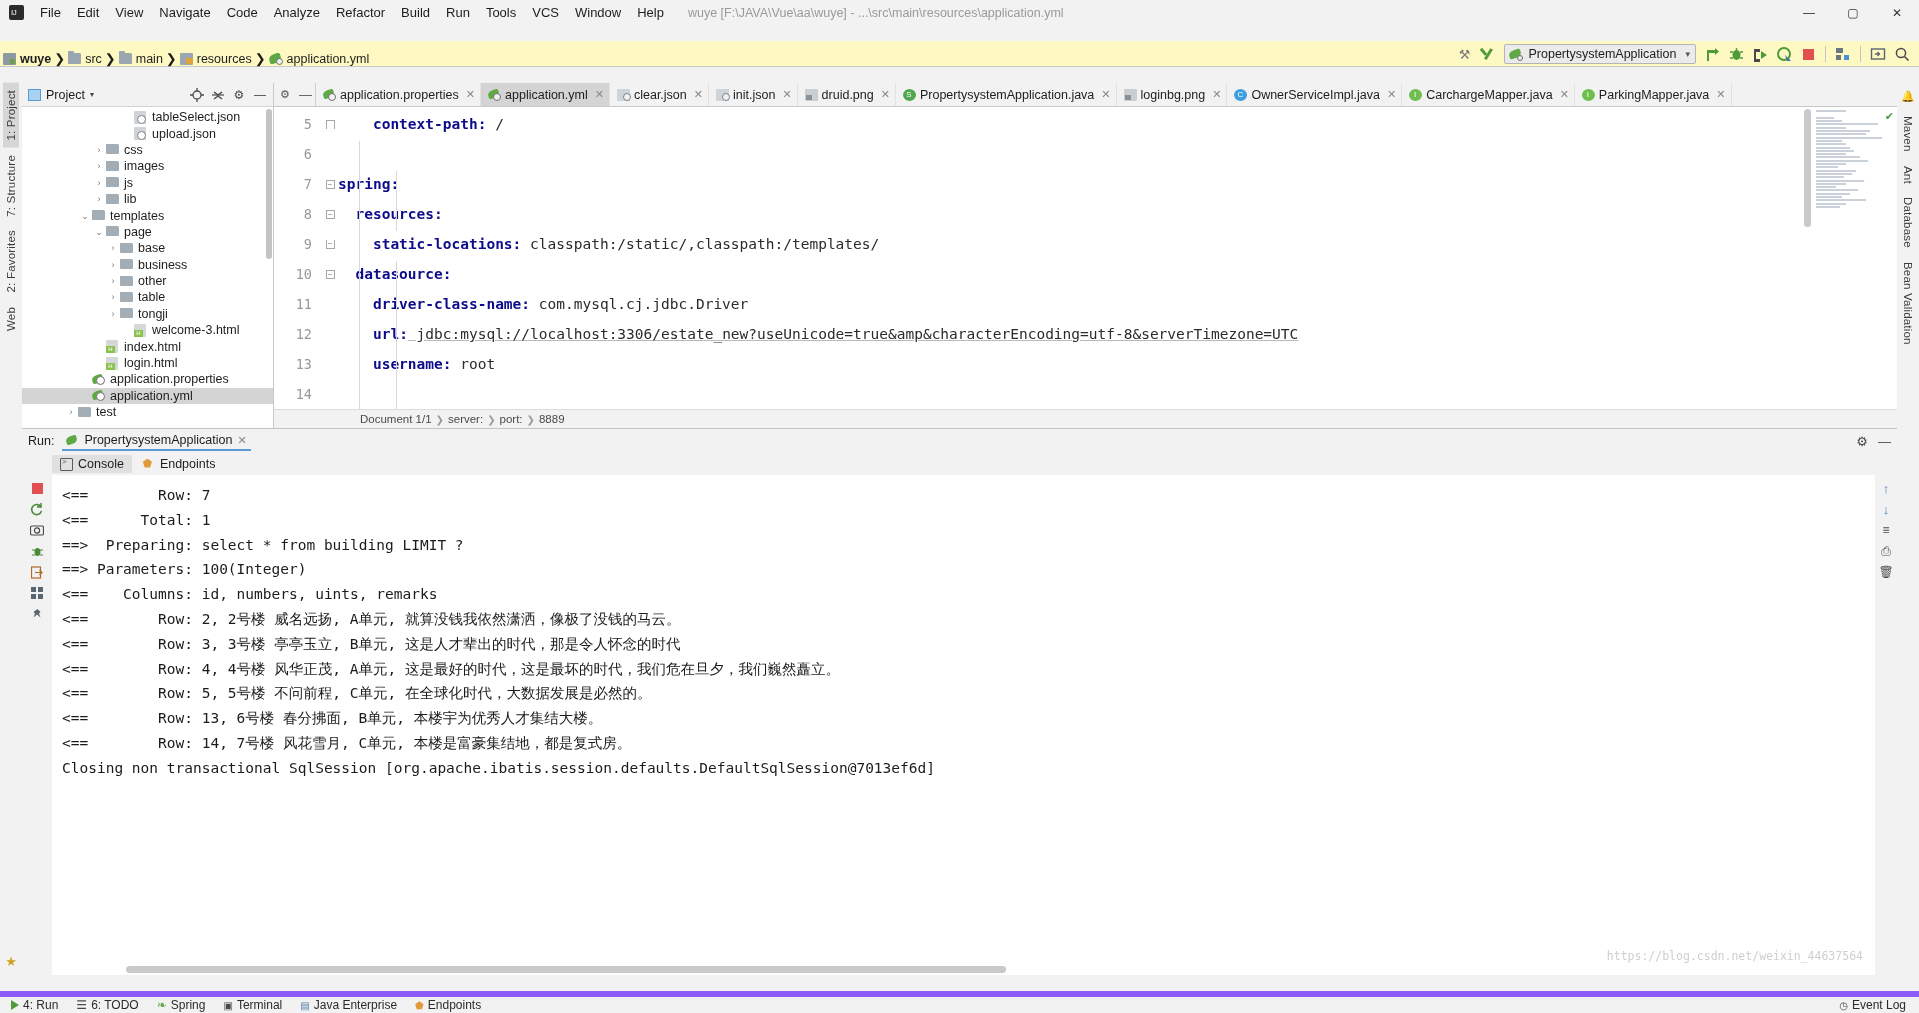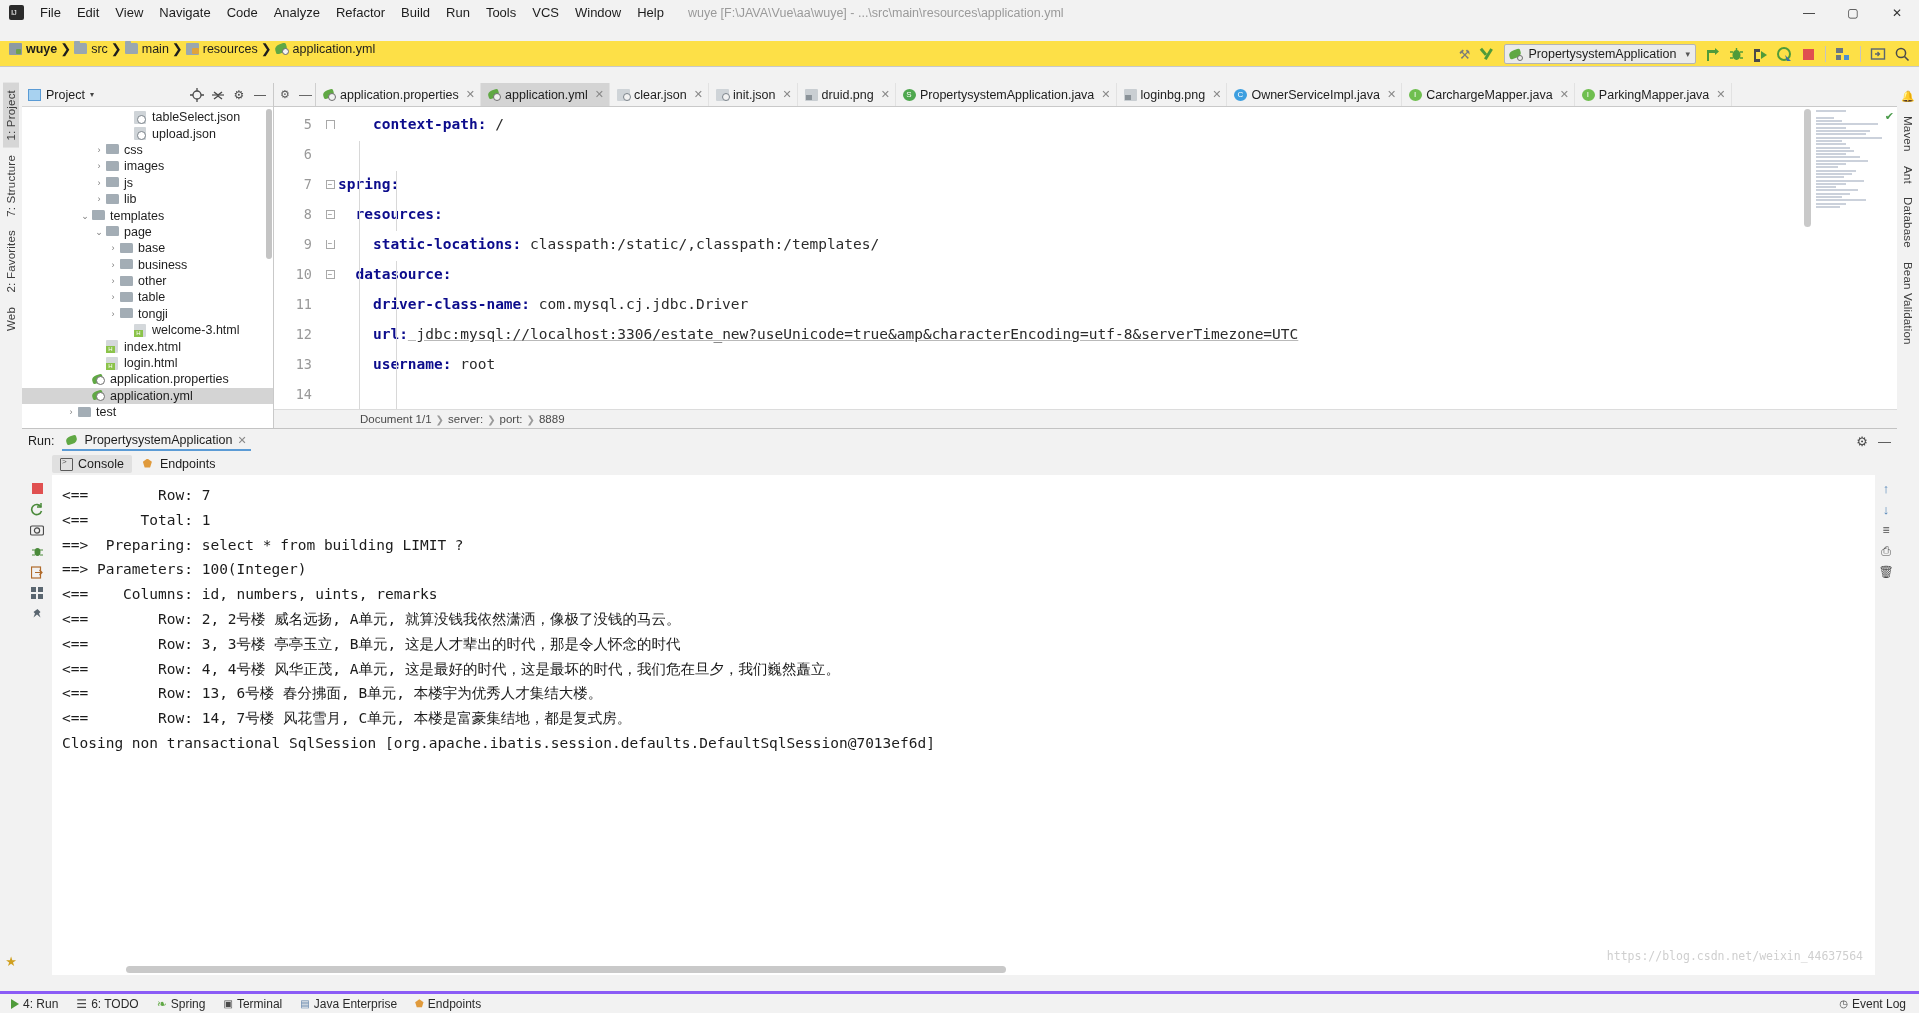--- a/index.html
+++ b/index.html
@@ -14,21 +14,21 @@
   .menubar { height:25px; display:flex; align-items:center; background:#f2f2f2; position:relative; flex:0 0 25px; }
   .ij-logo { width:22px; height:18px; margin:0 4px 0 6px; position:relative; }
   .ij-logo .sq { position:absolute; left:3px; top:1px; width:15px; height:15px; background:#2b2b2b; border-radius:2px; }
   .ij-logo .sq:after { content:"IJ"; position:absolute; color:#fff; font-size:8px; left:2px; top:3px; letter-spacing:-0.5px; }
   .menu-item { padding:2px 8px; font-size:13px; color:#1d1d1d; cursor:default; white-space:nowrap; }
   .win-title { margin-left:16px; color:#9a9a9a; font-size:12.5px; white-space:nowrap; overflow:hidden; }
   .win-ctrl { position:absolute; right:0; top:0; height:25px; display:flex; }
   .win-btn { width:44px; height:25px; display:flex; align-items:center; justify-content:center; color:#333; font-size:12px; }
 
   
-  .navbar { height:26px; display:flex; align-items:flex-start; background:#fde047; border-bottom:1px solid #c8c8c8; position:relative; flex:0 0 26px; padding-left:6px; }
+  .navbar { height:26px; display:flex; align-items:flex-end; background:#fef9c3; border-bottom:1px solid #c8c8c8; position:relative; flex:0 0 26px; padding-left:0; }
   .crumb { display:flex; align-items:center; gap:4px; padding:0 3px; font-size:12.5px; }
   .crumb.bold { font-weight:bold; }
   .folder-ico { width:13px; height:11px; background:#9aa7b0; border-radius:1.5px 1.5px 1px 1px; position:relative; display:inline-block; }
   .folder-ico:before { content:""; position:absolute; left:0; top:-2.5px; width:6px; height:3px; background:#9aa7b0; border-radius:1px 1px 0 0; }
   .mod-ico { width:13px; height:12px; background:#8d9aa3; border-radius:1px; position:relative; display:inline-block; }
   .mod-ico:after { content:""; position:absolute; right:1px; bottom:1px; width:5px; height:5px; background:#6ea04a; border-radius:1px; }
   .res-ico { width:13px; height:12px; background:#9aa7b0; border-radius:1px; position:relative; display:inline-block; }
   .res-ico:after { content:""; position:absolute; right:0px; bottom:1px; width:7px; height:6px; background:#e0a33c; border-radius:1px; }
   .yml-ico { width:14px; height:13px; position:relative; display:inline-block; }
   .yml-ico .leaf { position:absolute; left:0; top:2px; width:12px; height:9px; background:#60a844; border-radius:50% 20% 50% 20%; transform:rotate(-18deg); }
@@ -154,21 +154,21 @@
   .rr-ico { width:18px; height:18px; display:flex; align-items:center; justify-content:center; position:relative; }
   .console { flex:1 1 auto; background:#fff; overflow:hidden; position:relative;
              font-family:"DejaVu Sans Mono", monospace; font-size:14.5px; color:#1b1b1b;
              padding:8px 0 0 10px; min-width:0; }
   .cline { height:24.8px; line-height:24.8px; white-space:pre; }
   .chs-scroll { position:absolute; left:74px; bottom:2px; width:880px; height:7px; background:#c9c9c9; border-radius:4px; }
   .watermark { position:absolute; right:12px; bottom:12px; color:#cfcfcf; font-size:11.5px; }
 
   
   .statusbar { height:22px; flex:0 0 22px; display:flex; align-items:center; background:#f2f2f2;
-               border-top:3px solid #8b5cf6; font-size:12px; color:#2b2b2b; padding-left:4px; gap:4px; position:relative; }
+               border-top:6px solid #8b5cf6; font-size:12px; color:#2b2b2b; padding-left:4px; gap:4px; position:relative; }
   .sb-item { display:flex; align-items:center; gap:4px; padding:0 7px; white-space:nowrap; }
   .sb-right { position:absolute; right:6px; display:flex; align-items:center; gap:10px; }
   .sb-run-ico { width:0; height:0; border-left:8px solid #4f9b3a; border-top:5px solid transparent; border-bottom:5px solid transparent; }
 </style>
 </head>
 <body>
 
 <div class="app">
 
   <div class="menubar">
@@ -744,20 +744,21 @@
           <div class="console">
             <div id="console-lines">
                 <div class="cline">&lt;==        Row: 7</div>
                 <div class="cline">&lt;==      Total: 1</div>
                 <div class="cline">==&gt;  Preparing: select * from building LIMIT ?</div>
                 <div class="cline">==&gt; Parameters: 100(Integer)</div>
                 <div class="cline">&lt;==    Columns: id, numbers, uints, remarks</div>
                 <div class="cline">&lt;==        Row: 2, 2号楼 威名远扬, A单元, 就算没钱我依然潇洒，像极了没钱的马云。</div>
                 <div class="cline">&lt;==        Row: 3, 3号楼 亭亭玉立, B单元, 这是人才辈出的时代，那是令人怀念的时代</div>
                 <div class="cline">&lt;==        Row: 4, 4号楼 风华正茂, A单元, 这是最好的时代，这是最坏的时代，我们危在旦夕，我们巍然矗立。</div>
+                <div class="cline">&lt;==        Row: 5, 5号楼 不问前程, C单元, 在全球化时代，大数据发展是必然的。</div>
                 <div class="cline">&lt;==        Row: 13, 6号楼 春分拂面, B单元, 本楼宇为优秀人才集结大楼。</div>
                 <div class="cline">&lt;==        Row: 14, 7号楼 风花雪月, C单元, 本楼是富豪集结地，都是复式房。</div>
                 <div class="cline">Closing non transactional SqlSession [org.apache.ibatis.session.defaults.DefaultSqlSession@7013ef6d]</div>
               </div>
             <div class="chs-scroll"></div>
             <div class="watermark">https://blog.csdn.net/weixin_44637564</div>
           </div>
 
           <div class="run-rail" style="width:22px;flex:0 0 22px;">
             <div class="rr-ico" style="color:#4a7fb5;font-size:13px">↑</div>

